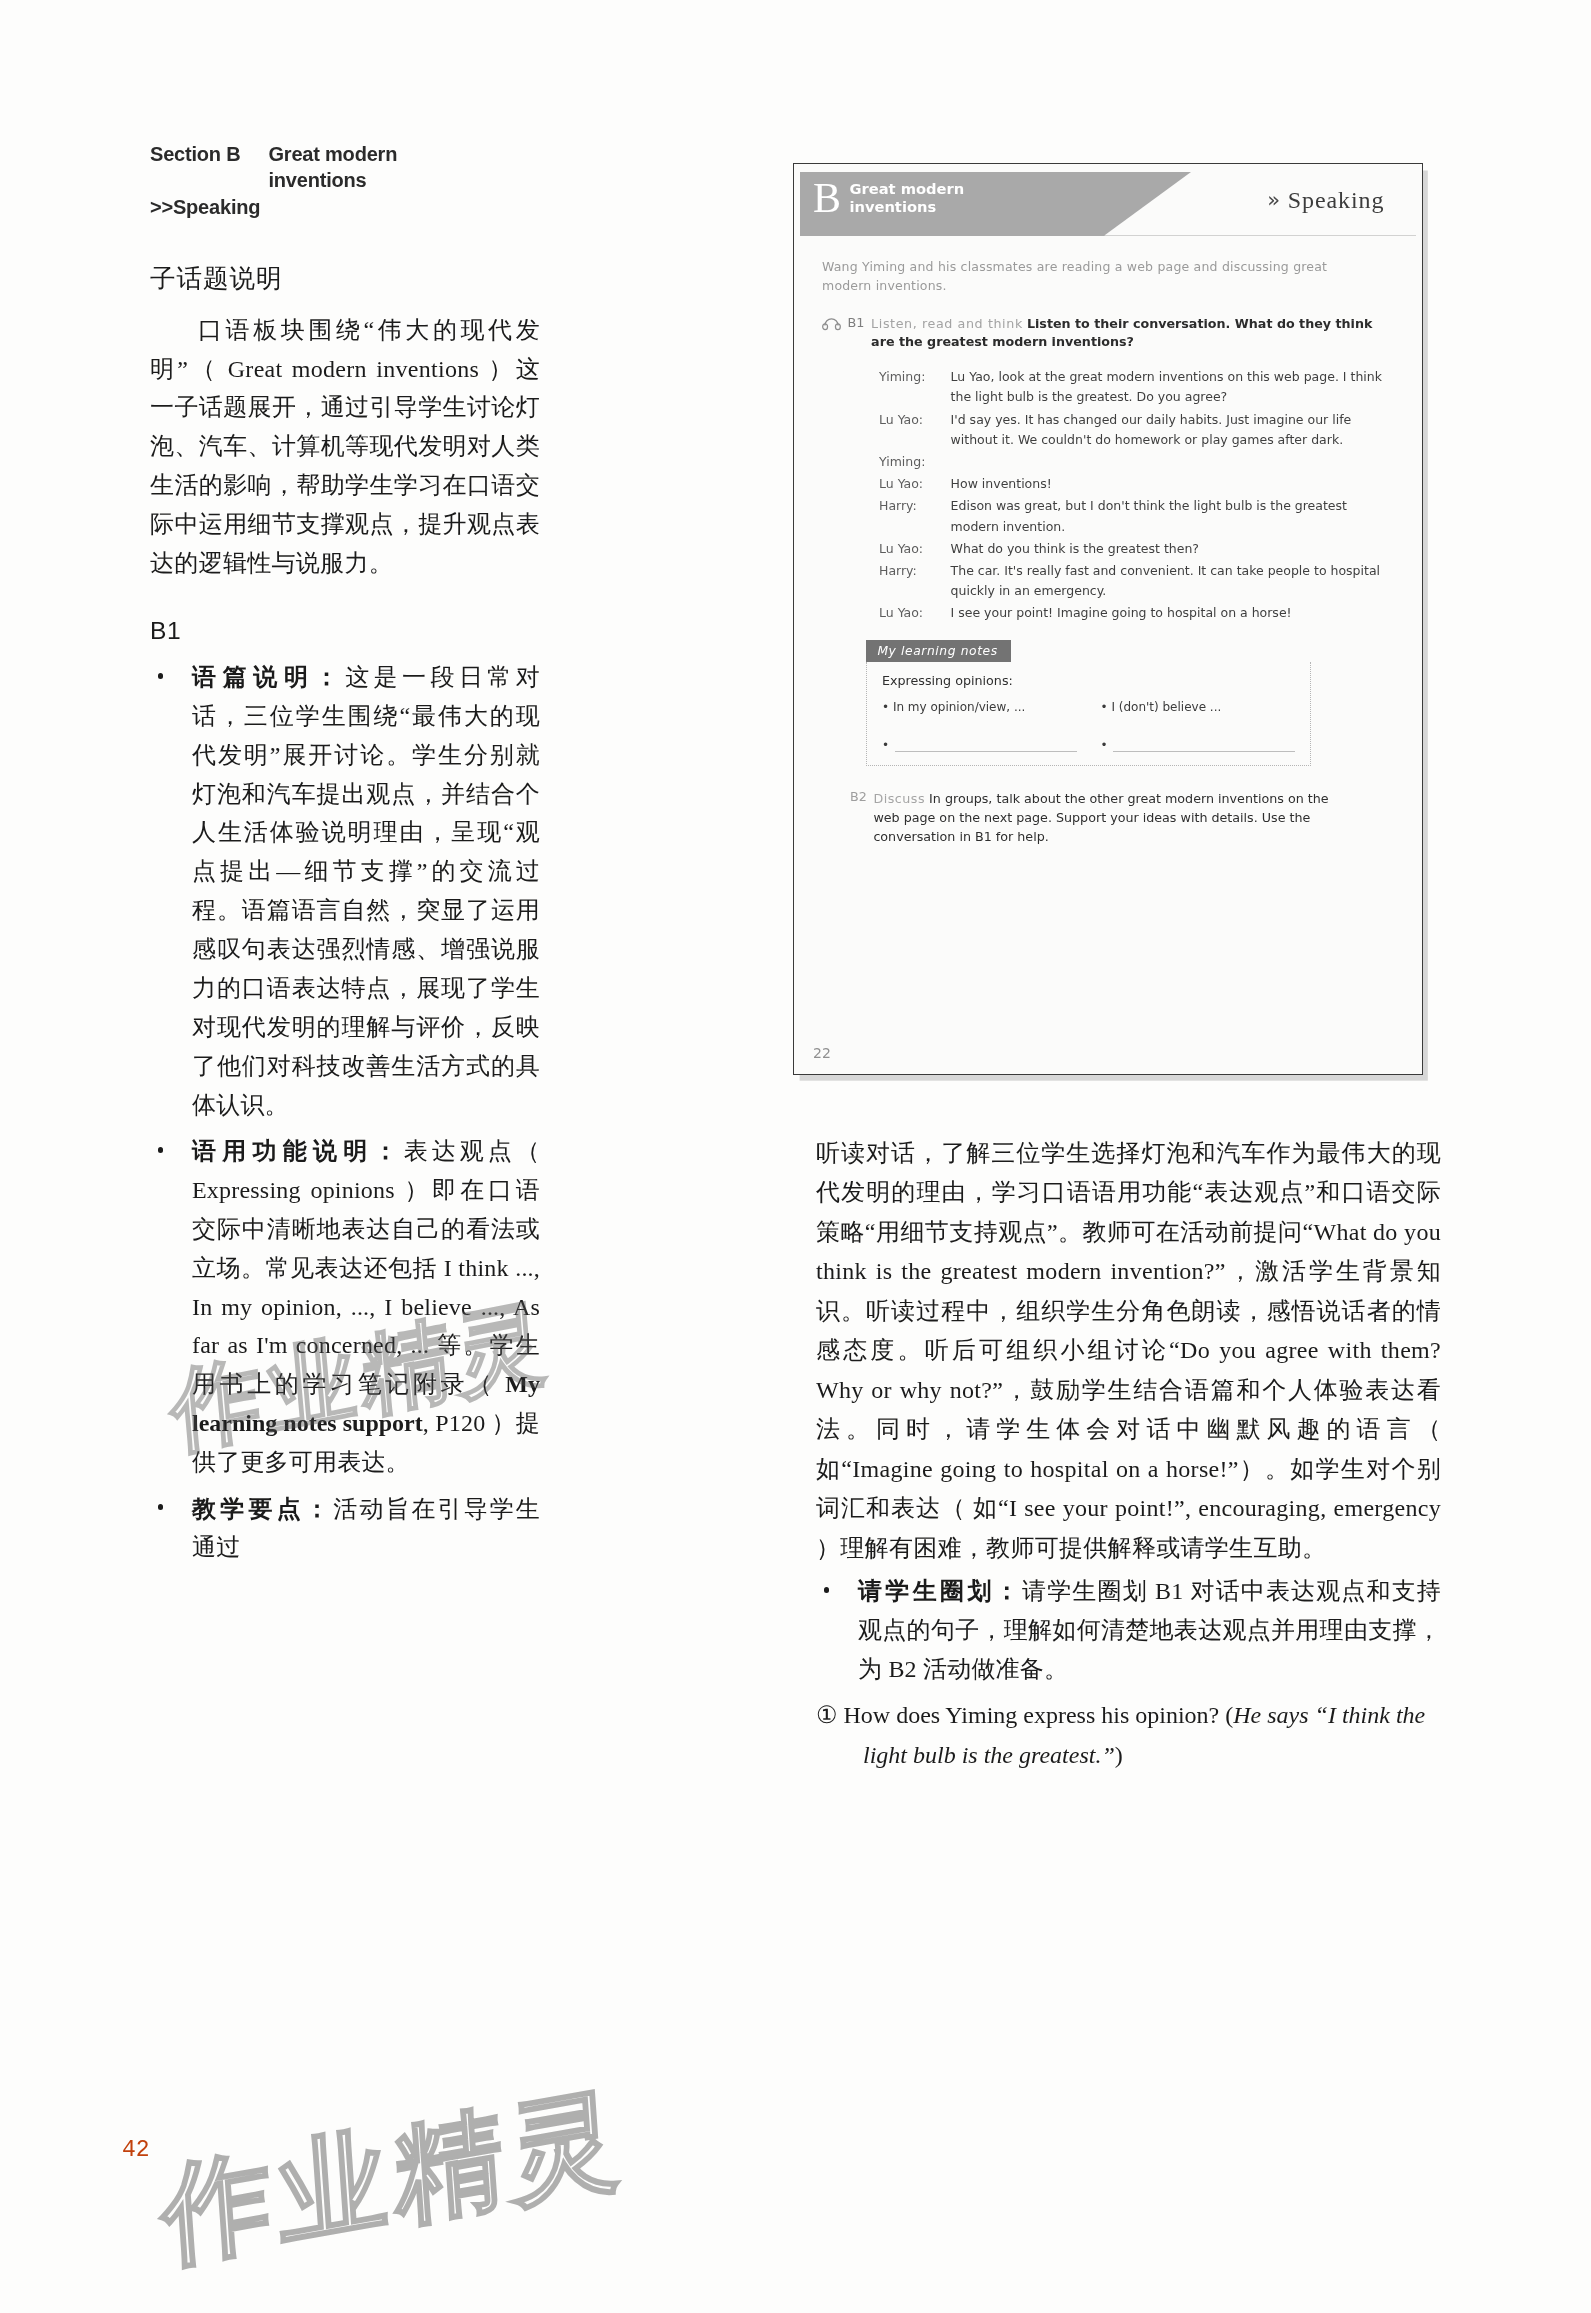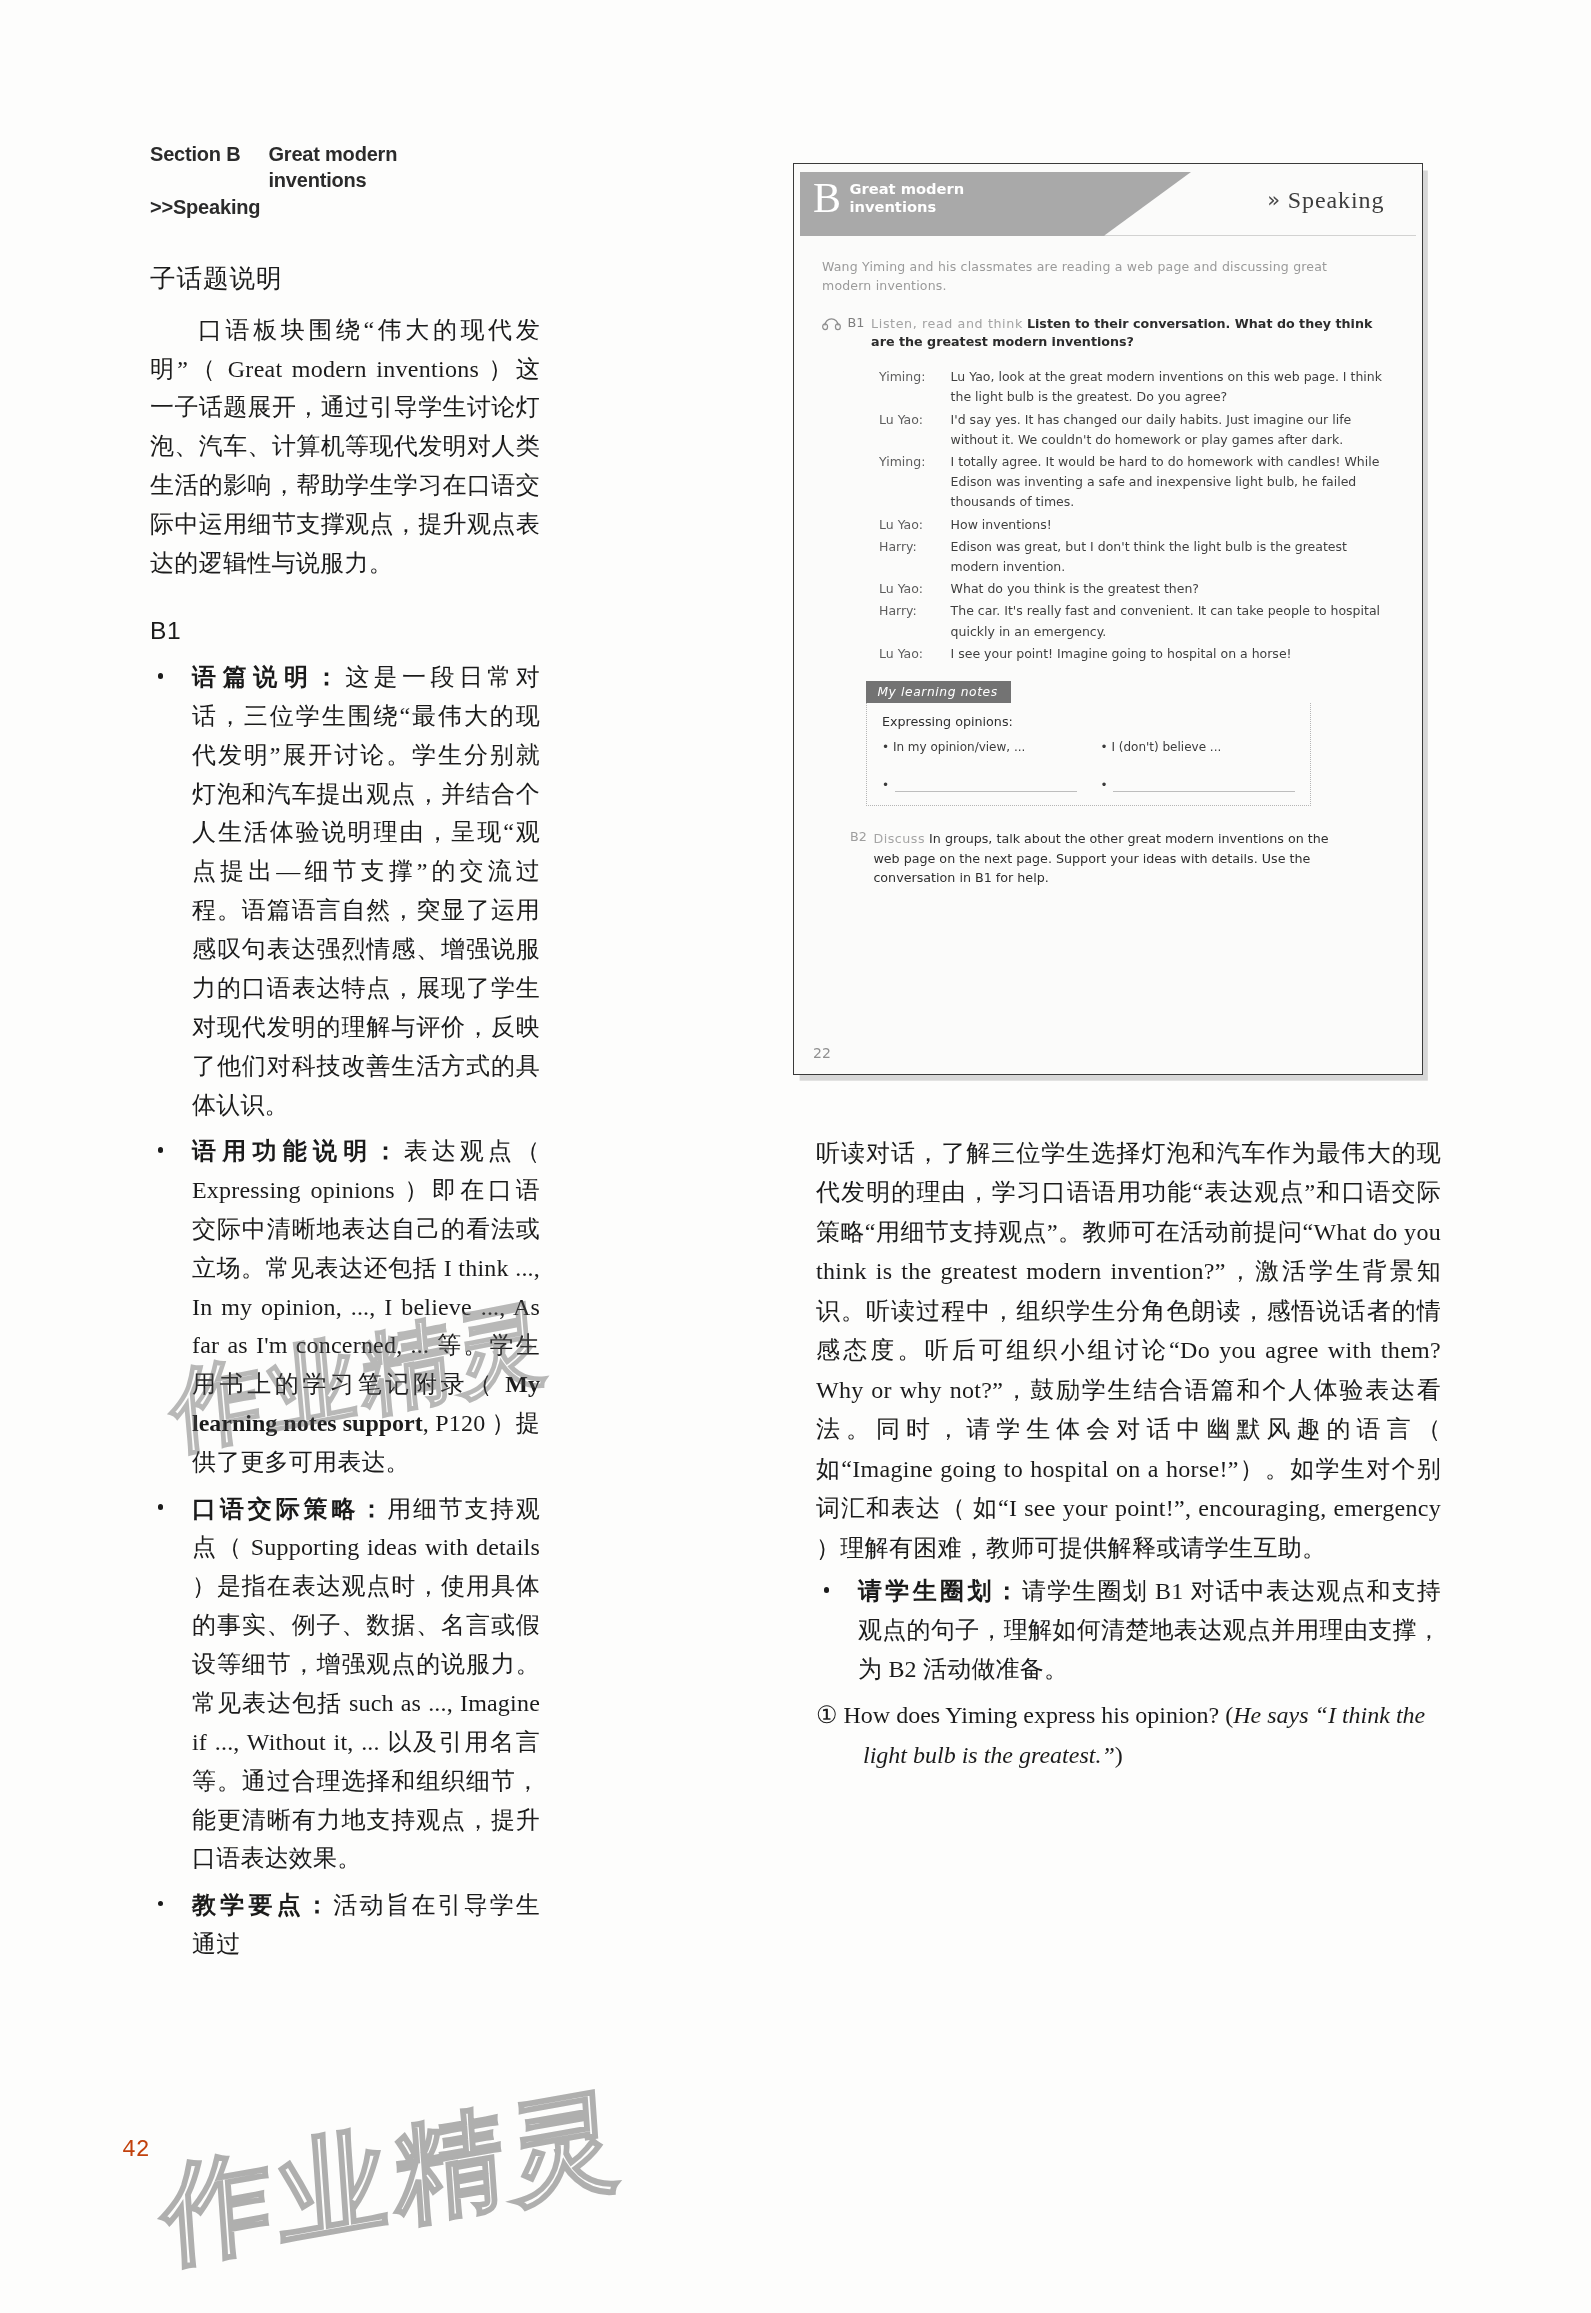--- a/index.html
+++ b/index.html
@@ -390,24 +390,20 @@
       <div class="bullet">
         <span class="dot"></span>
         <span class="lead">语篇说明：</span><span>这是一段日常对话，三位学生围绕“最伟大的现代发明”展开讨论。学生分别就灯泡和汽车提出观点，并结合个人生活体验说明理由，呈现“观点提出—细节支撑”的交流过程。语篇语言自然，突显了运用感叹句表达强烈情感、增强说服力的口语表达特点，展现了学生对现代发明的理解与评价，反映了他们对科技改善生活方式的具体认识。</span>
       </div>
 
       <div class="bullet">
         <span class="dot"></span>
         <span class="lead">语用功能说明：</span><span>表达观点（ Expressing opinions ）即在口语交际中清晰地表达自己的看法或立场。常见表达还包括 I think ..., In my opinion, ..., I believe ..., As far as I'm concerned, ... 等。学生用书上的学习笔记附录（ </span><span class="serif-bold">My learning notes support</span><span>, P120 ）提供了更多可用表达。</span>
       </div>
 
-      <div class="bullet">
-        <span class="dot"></span>
-        <span class="lead">口语交际策略：</span><span>用细节支持观点（ Supporting ideas with details ）是指在表达观点时，使用具体的事实、例子、数据、名言或假设等细节，增强观点的说服力。常见表达包括 such as ..., Imagine if ..., Without it, ... 以及引用名言等。通过合理选择和组织细节，能更清晰有力地支持观点，提升口语表达效果。</span>
-      </div>
 
       <div class="bullet">
         <span class="dot"></span>
         <span class="lead">教学要点：</span><span>活动旨在引导学生通过</span>
       </div>
 
     </div>
   </div>
 
   <div class="page-num">42</div>
@@ -451,21 +447,20 @@
         <div class="bk-line">
           <span class="bk-spk">Yiming:</span>
           <span class="bk-txt">Lu Yao, look at the great modern inventions on this web page. I think the light bulb is the greatest. Do you agree?</span>
         </div>
         <div class="bk-line">
           <span class="bk-spk">Lu Yao:</span>
           <span class="bk-txt">I'd say yes. It has changed our daily habits. Just imagine our life without it. We couldn't do homework or play games after dark.</span>
         </div>
         <div class="bk-line">
           <span class="bk-spk">Yiming:</span>
-          <span class="bk-txt">I totally agree. It would be hard to do homework with candles! While Edison was inventing a safe and inexpensive light bulb, he failed thousands of times.</span>
         </div>
         <div class="bk-line">
           <span class="bk-spk">Lu Yao:</span>
           <span class="bk-txt">How inventions!</span>
         </div>
         <div class="bk-line">
           <span class="bk-spk">Harry:</span>
           <span class="bk-txt">Edison was great, but I don't think the light bulb is the greatest modern invention.</span>
         </div>
         <div class="bk-line">

